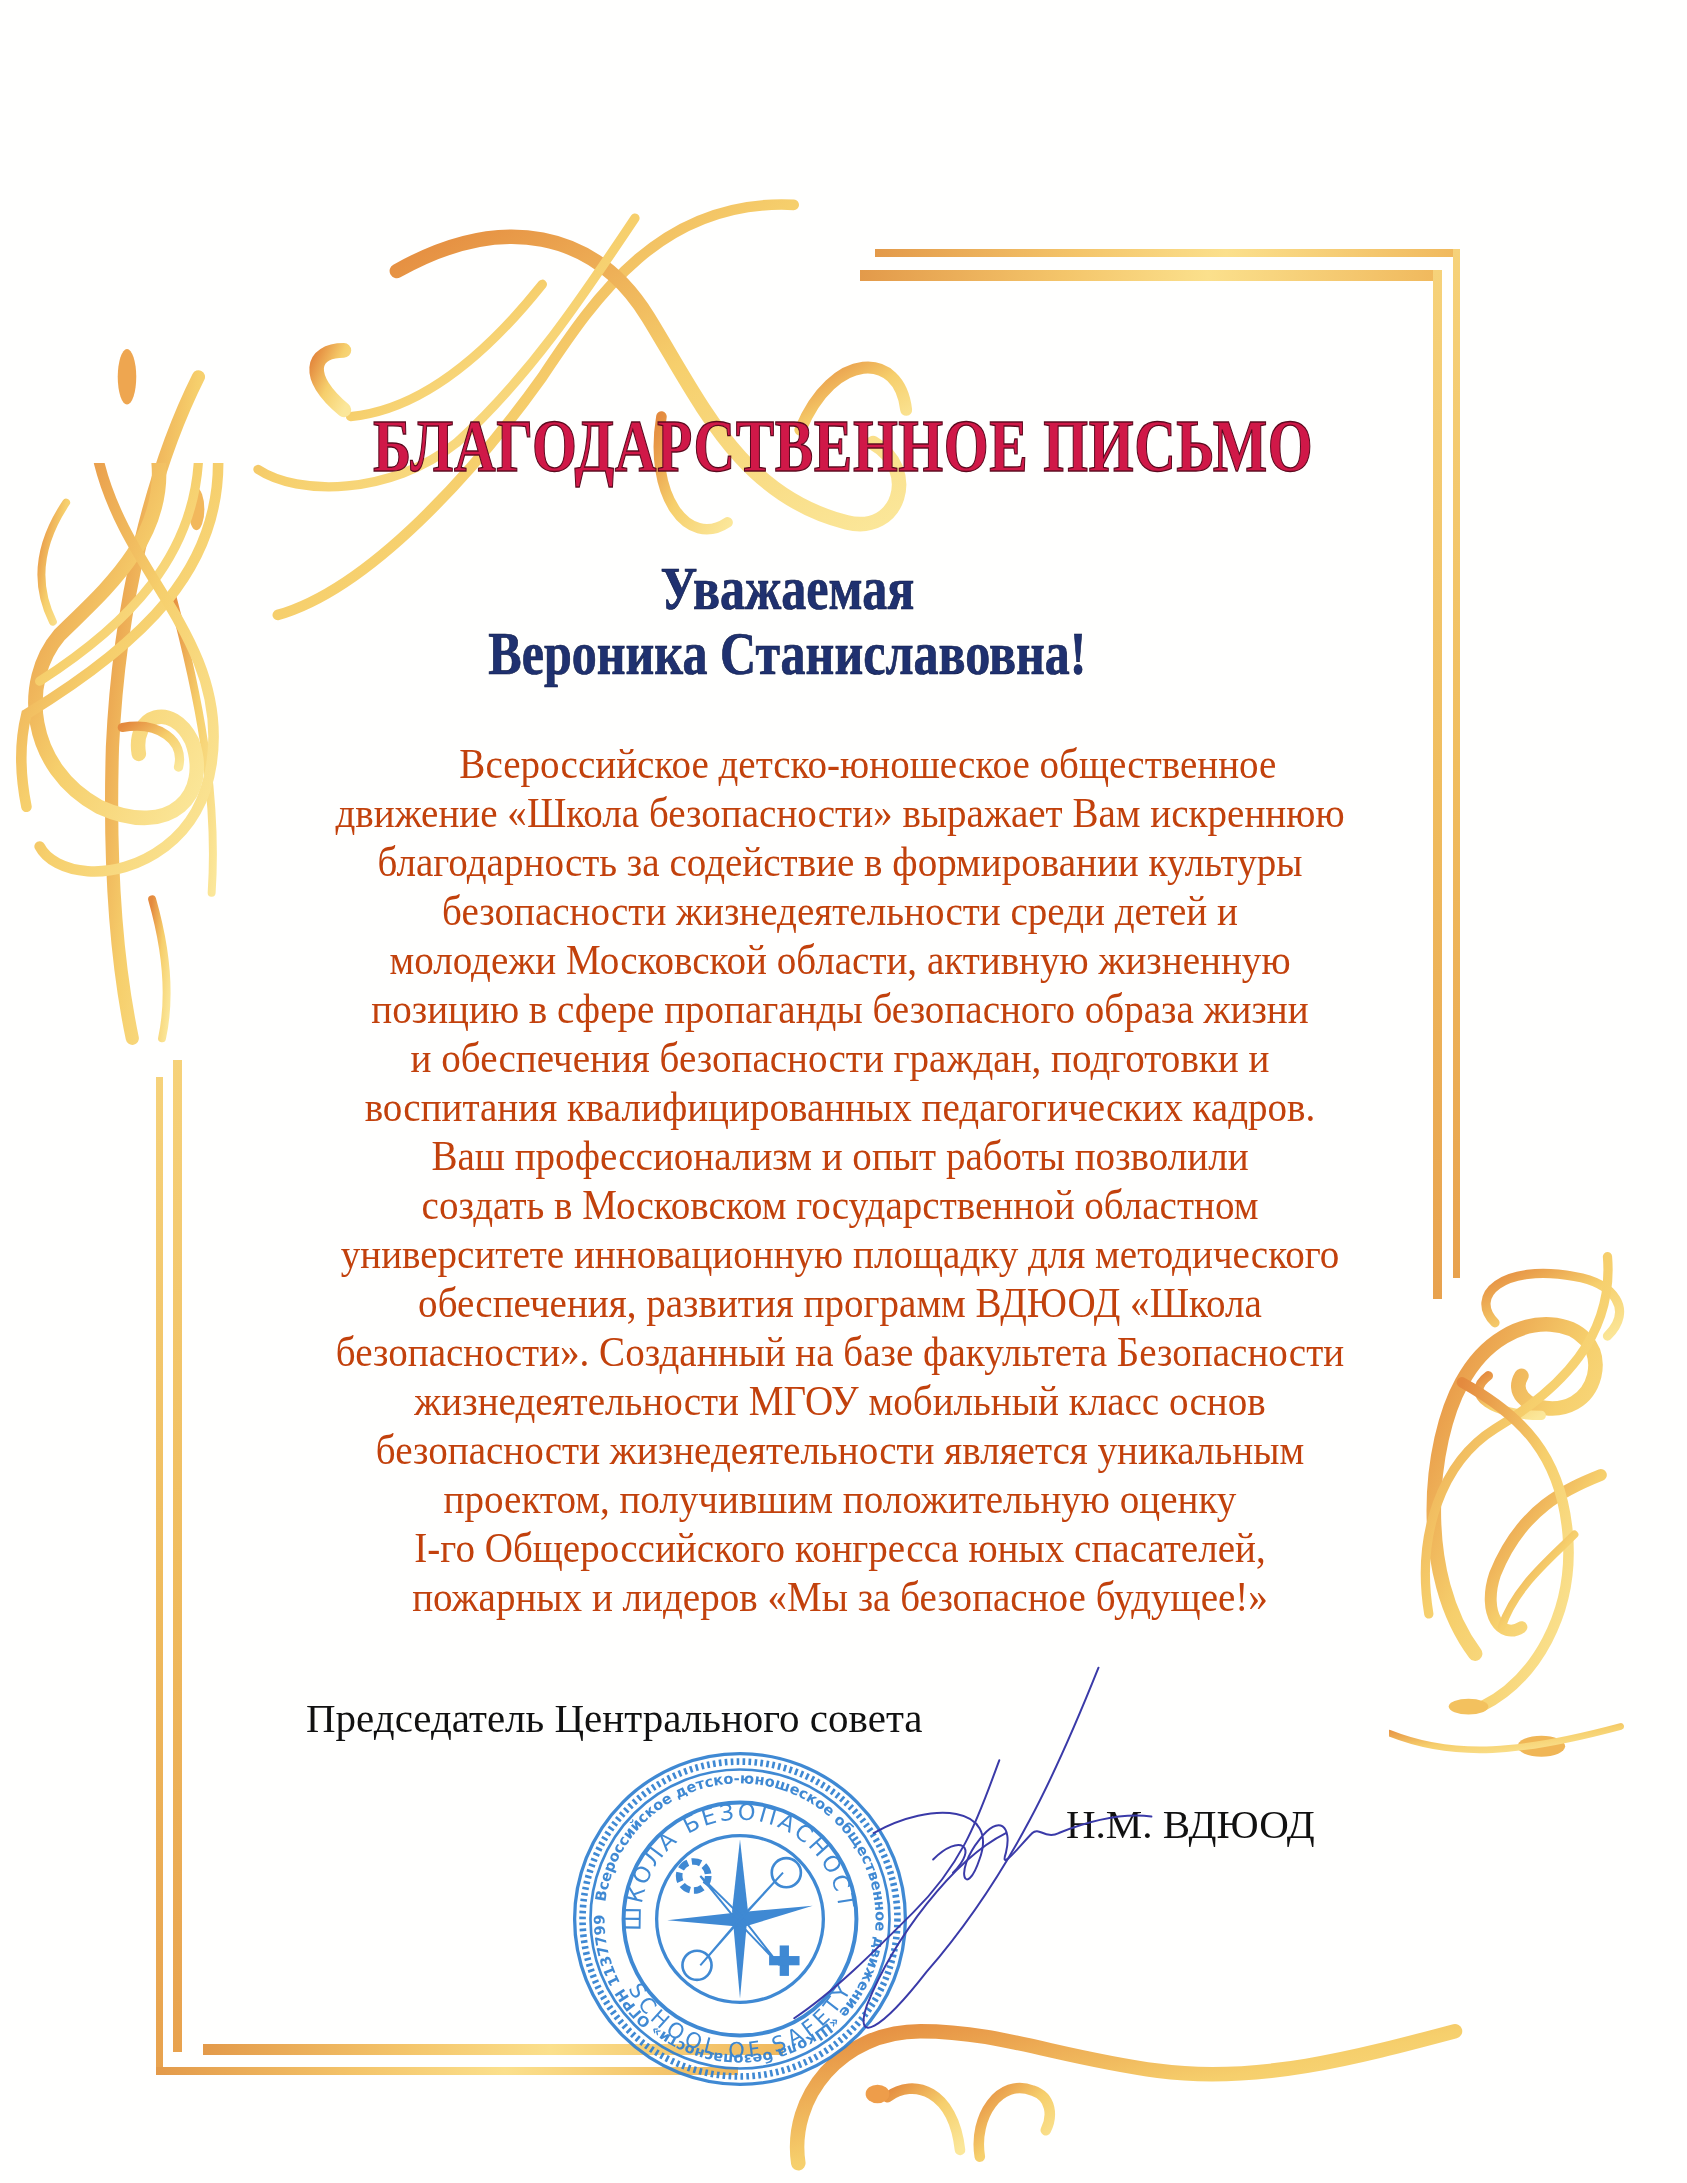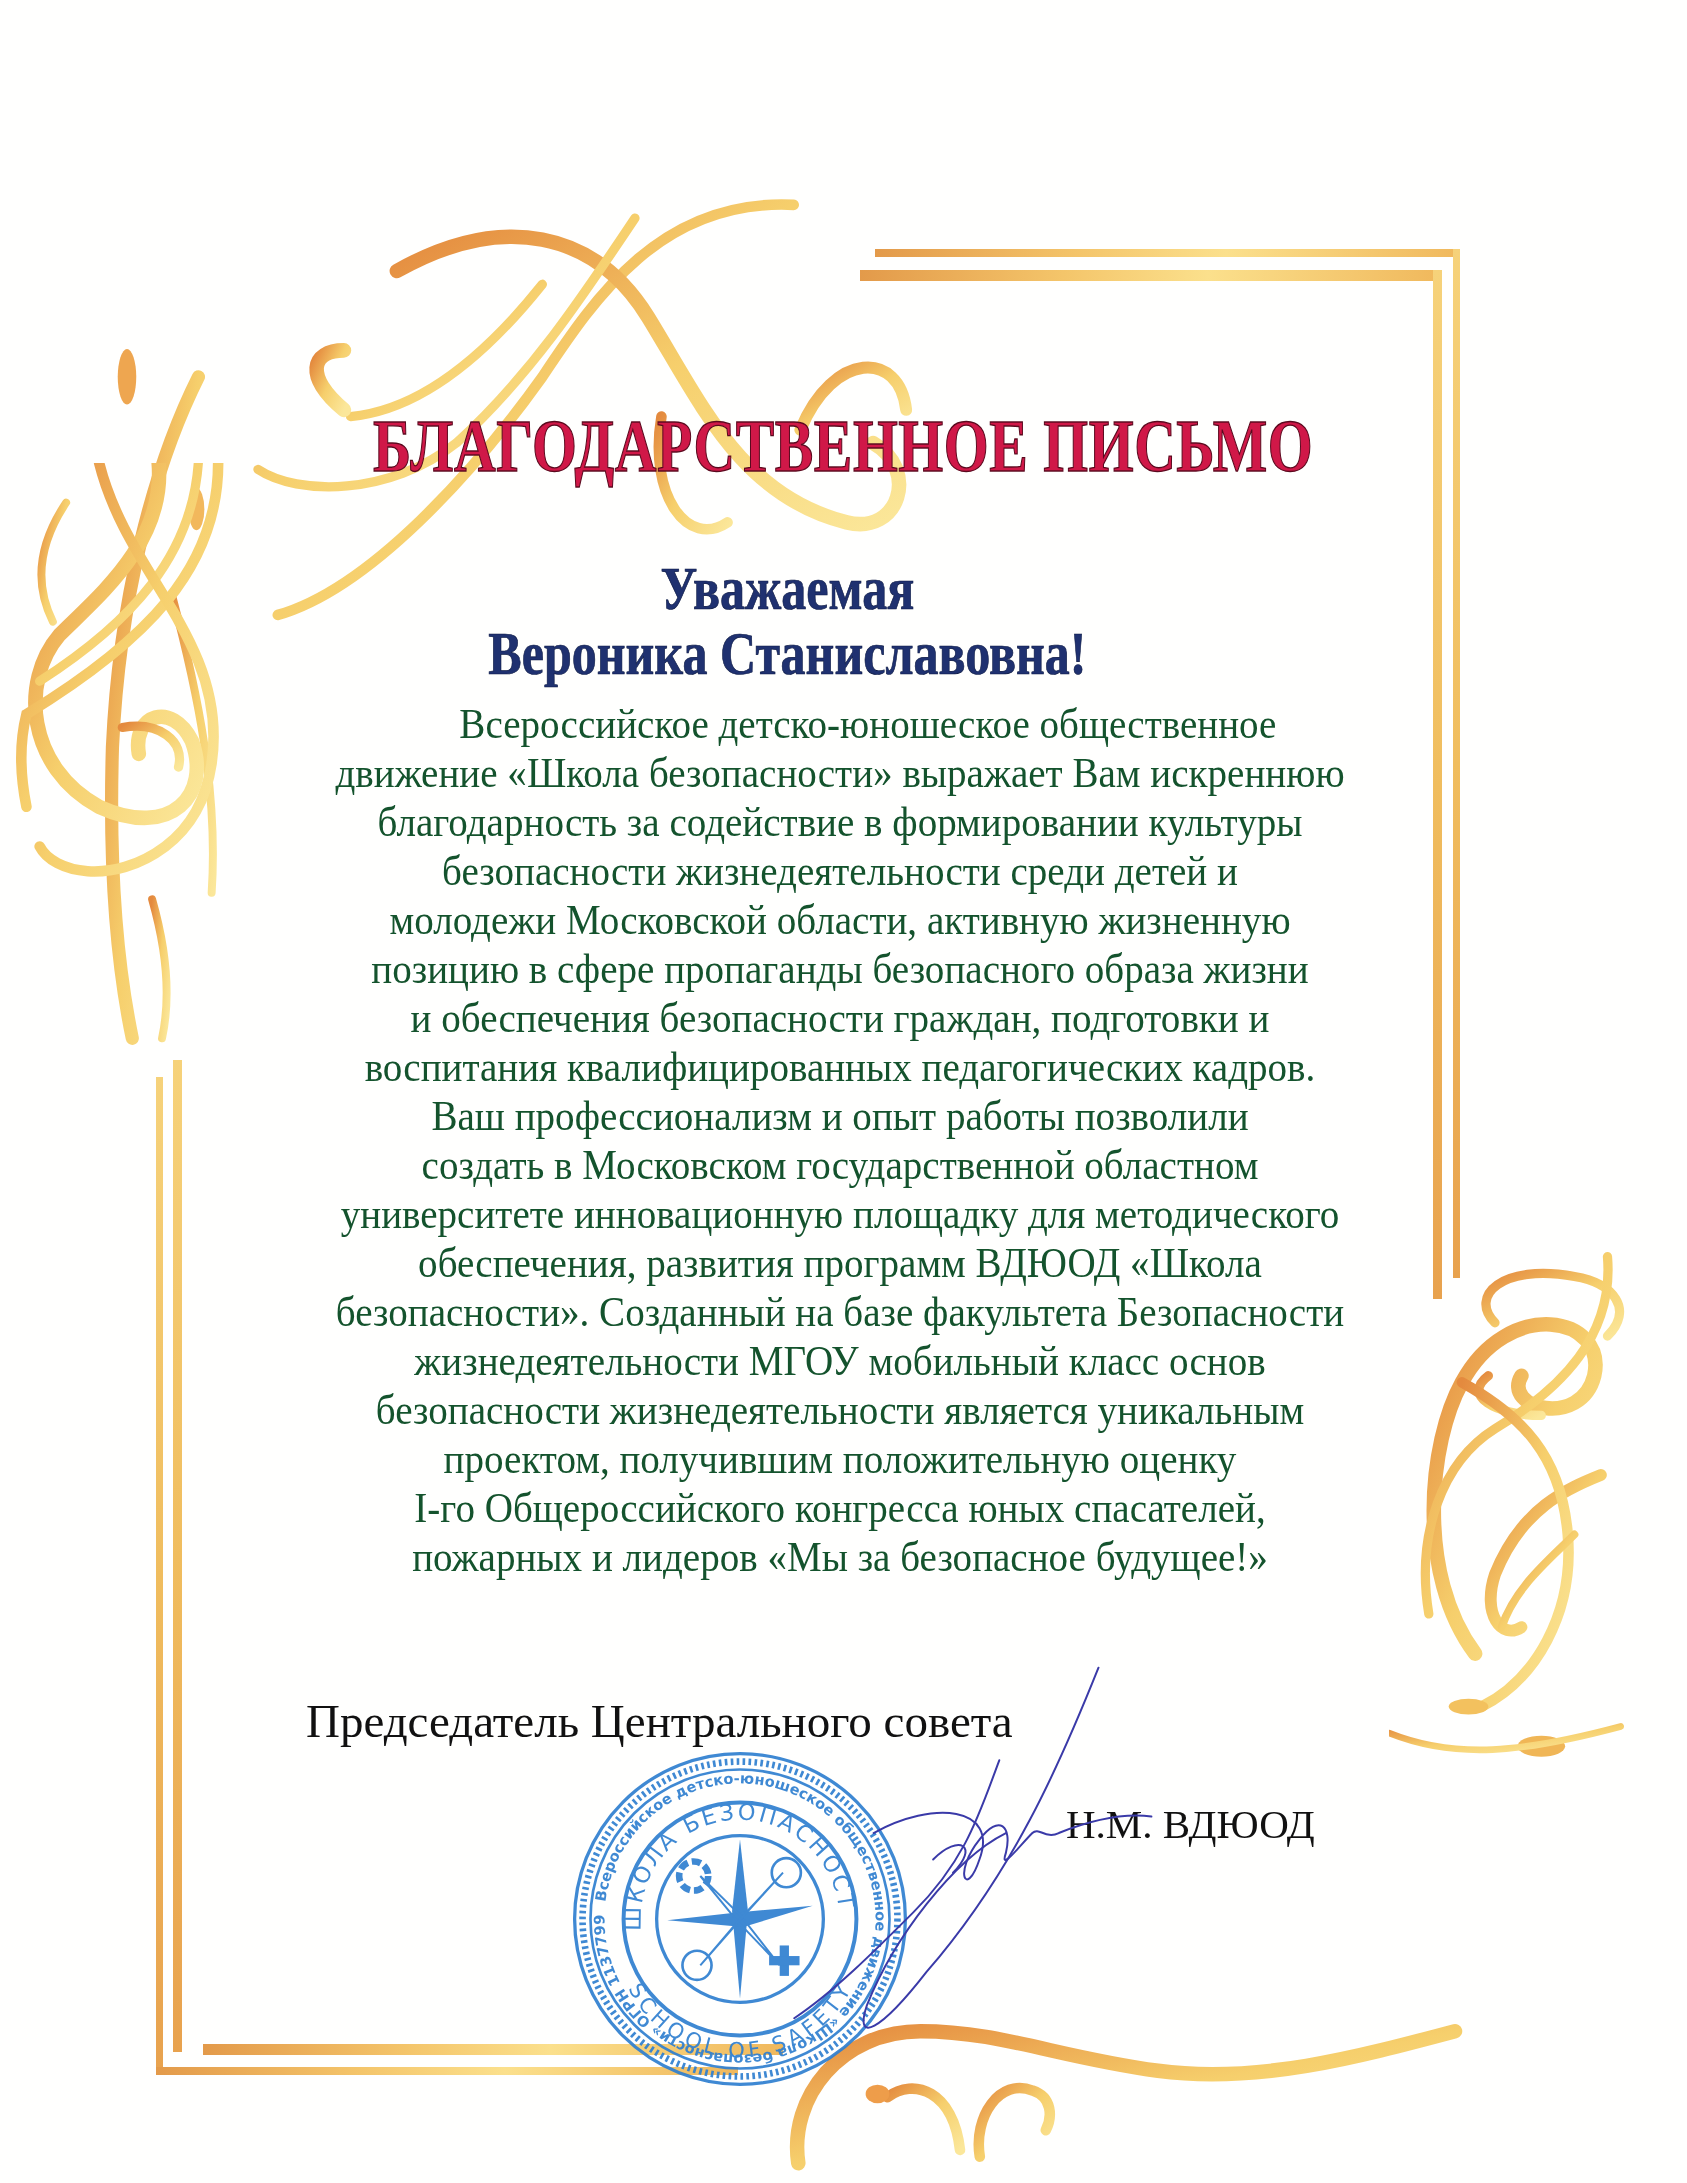--- a/index.html
+++ b/index.html
@@ -16,29 +16,29 @@
   }
   .greeting {
     position: absolute; left: 0; width: 1575px; text-align: center;
     font-family: "Liberation Serif", "DejaVu Serif", serif; font-weight: bold;
     font-size: 61px; color: #1f3170; transform: scaleX(0.82); transform-origin: 787px 0;
     -webkit-text-stroke: 0.7px #0e1b44;
   }
   .greeting.l1 { top: 554px; }
   .greeting.l2 { top: 619px; }
   .body-text {
-    position: absolute; left: 238px; width: 1204px; top: 700px;
+    position: absolute; left: 238px; width: 1204px; top: 740px;
     font-family: "Liberation Serif", "DejaVu Serif", serif; font-size: 42px;
-    line-height: 49px; color: #14532d; text-align: center;
+    line-height: 49px; color: #c2410c; text-align: center;
   }
   .body-line { display: block; white-space: nowrap; transform: scaleX(0.93); }
   .body-line.indent { padding-left: 60px; }
   .signer-role {
     position: absolute; left: 306px; top: 1694px;
-    font-family: "Liberation Serif", "DejaVu Serif", serif; font-size: 47px; color: #111;
+    font-family: "Liberation Serif", "DejaVu Serif", serif; font-size: 41px; color: #111;
     white-space: nowrap; z-index: 3;
   }
   .signer-name {
     position: absolute; left: 1066px; top: 1800px;
     font-family: "Liberation Serif", "DejaVu Serif", serif; font-size: 41px; color: #111;
     white-space: nowrap; z-index: 3;
   }
   .stamp { position: absolute; left: 568px; top: 1747px; width: 344px; height: 344px; z-index: 4; opacity: 0.92; }
   .signature { position: absolute; left: 781px; top: 1661px; width: 463px; height: 397px; z-index: 5; }
 </style>

